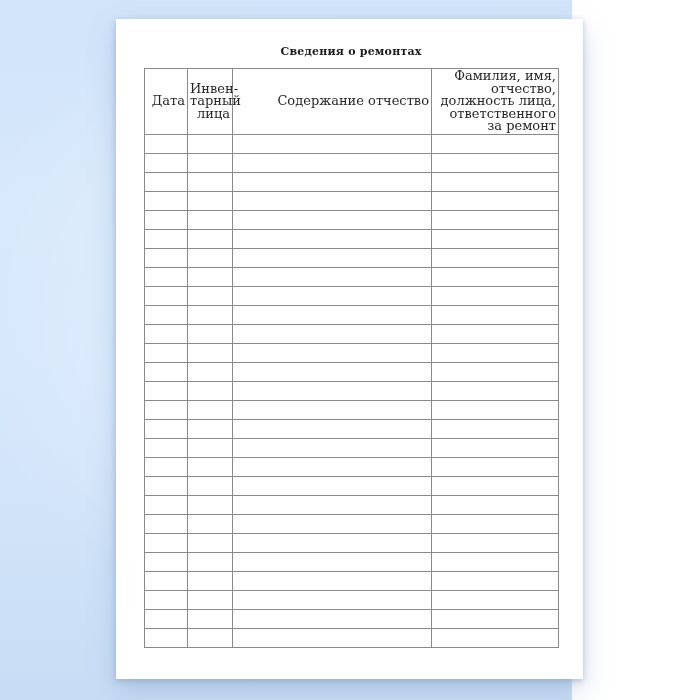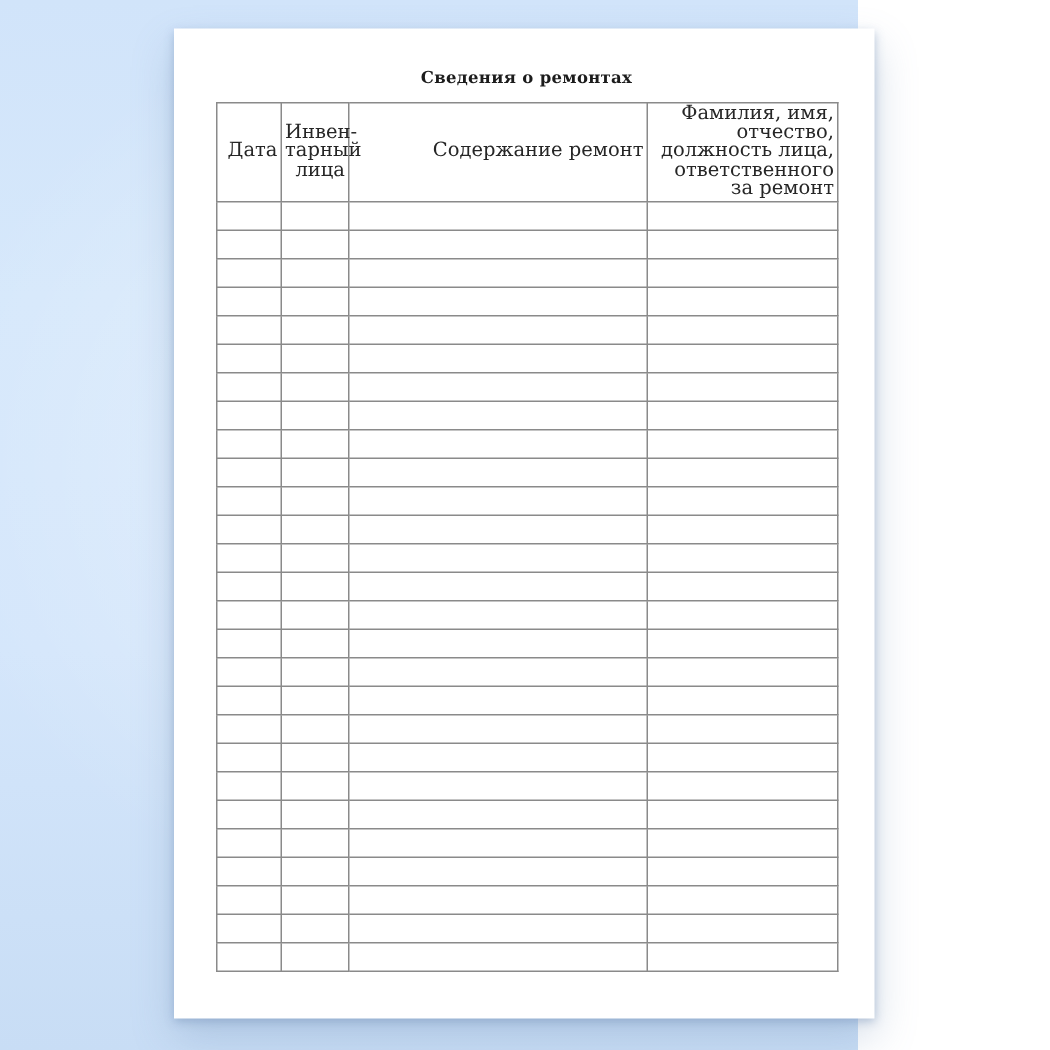--- a/index.html
+++ b/index.html
@@ -91,21 +91,21 @@
         <col class="c-inv">
         <col class="c-desc">
         <col class="c-resp">
       </colgroup>
       <thead>
         <tr>
           <th>Дата</th>
           <th>Инвен-
 тарный
 лица</th>
-          <th>Содержание ремонт</th>
+          <th>Содержание отчество</th>
           <th>Фамилия, имя, отчество,
 должность лица,
 ответственного за ремонт</th>
         </tr>
       </thead>
       <tbody>
           <tr>
             <td></td>
             <td></td>
             <td></td>

